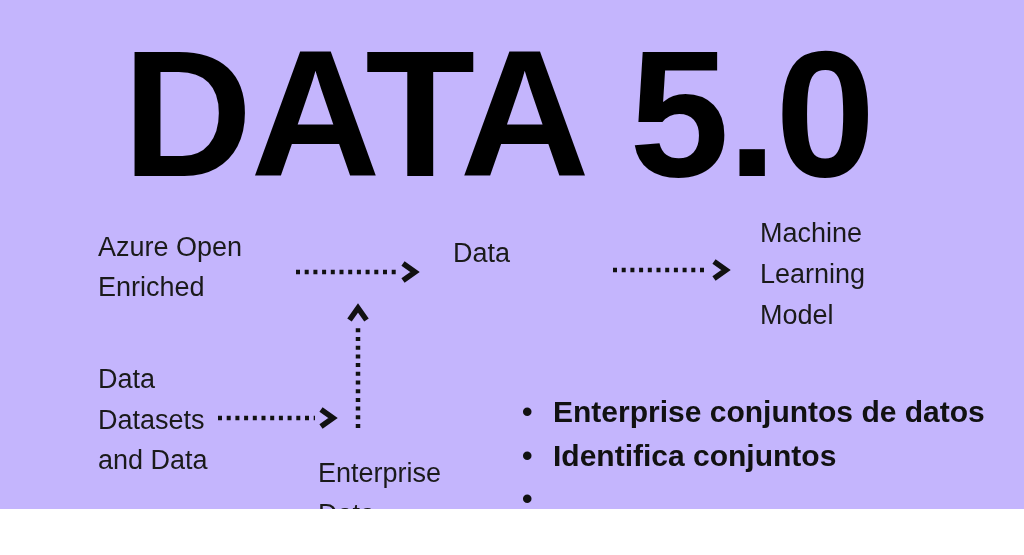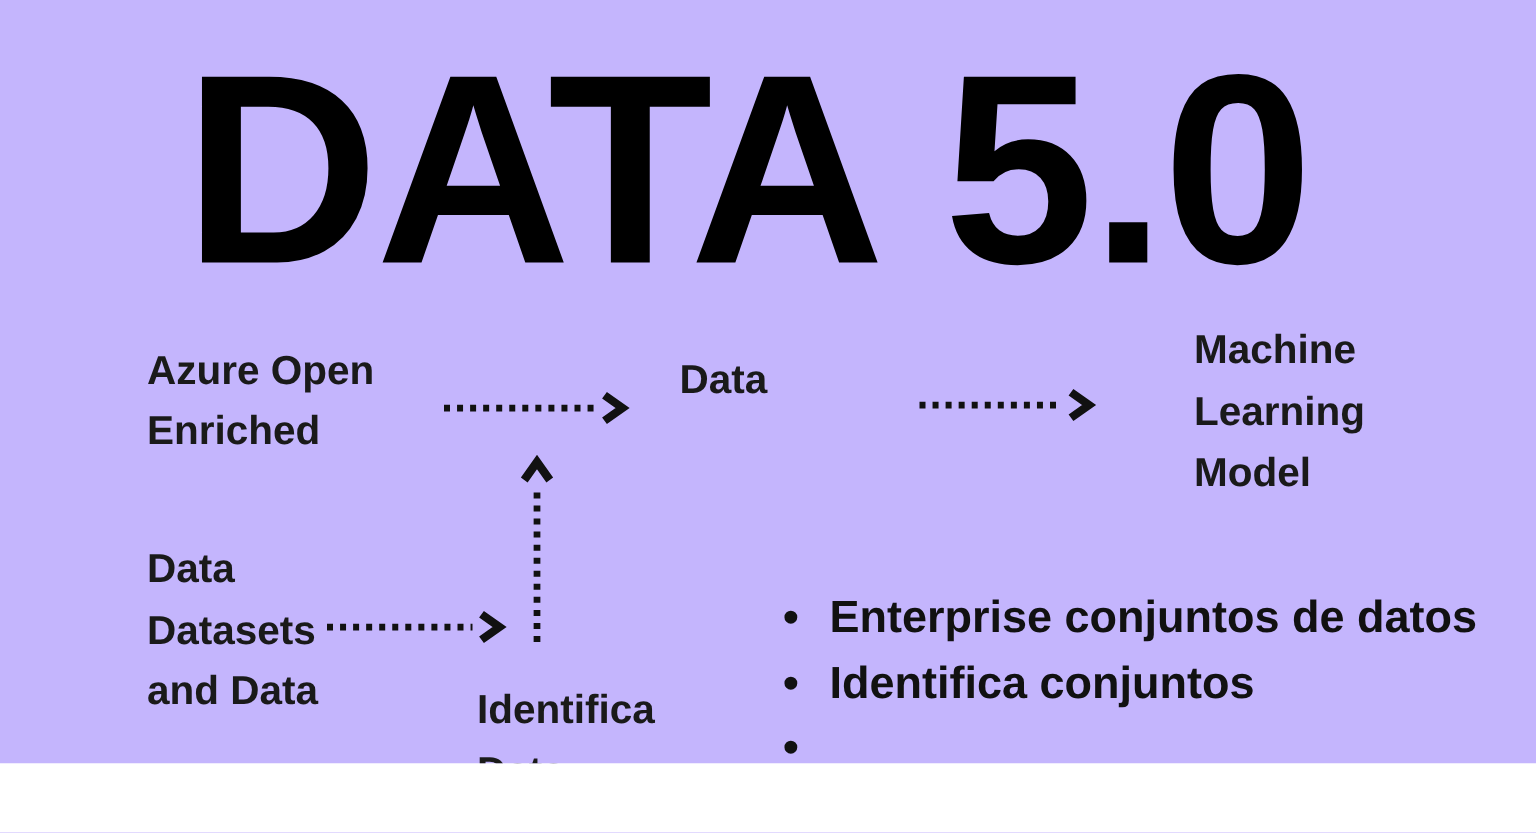--- a/index.html
+++ b/index.html
@@ -23,21 +23,21 @@
     line-height: 1;
     font-weight: 700;
     letter-spacing: -2px;
     color: #000000;
     white-space: nowrap;
   }
   .node {
     position: absolute;
     font-size: 27px;
     line-height: 40px;
-    font-weight: 700;
+    font-weight: 400;
     color: #1a1a1a;
     white-space: nowrap;
   }
   .node .line { display: block; }
   .arrow { position: absolute; }
   .arrow svg { display: block; }
   .bullets {
     position: absolute;
     left: 522px;
     top: 390px;
@@ -64,34 +64,34 @@
 
   <div class="node" style="left:98px; top:227px;">
     <span class="line">Azure Open</span>
     <span class="line">Enriched</span>
   </div>
 
   <div class="node" style="left:453px; top:233px;">
     <span class="line">Data</span>
   </div>
 
-  <div class="node" style="left:796px; top:213px; line-height:41px;">
+  <div class="node" style="left:760px; top:213px; line-height:41px;">
     <span class="line">Machine</span>
     <span class="line">Learning</span>
     <span class="line">Model</span>
   </div>
 
   <div class="node" style="left:98px; top:359px; line-height:40.5px;">
     <span class="line">Data</span>
     <span class="line">Datasets</span>
     <span class="line">and Data</span>
   </div>
 
   <div class="node" style="left:318px; top:453px; line-height:41px;">
-    <span class="line">Identifica</span>
+    <span class="line">Enterprise</span>
     <span class="line">Data</span>
   </div>
 
   <div class="arrow" style="left:294px; top:259px;">
     <svg width="128" height="26" viewBox="0 0 128 26">
       <line x1="2" y1="13" x2="103" y2="13" stroke="#111111" stroke-width="4.5" stroke-dasharray="4 4.7"></line>
       <path d="M 109,4.5 L 121,13 L 109,21.5" fill="none" stroke="#111111" stroke-width="5.5" stroke-linejoin="miter"></path>
     </svg>
   </div>
 

